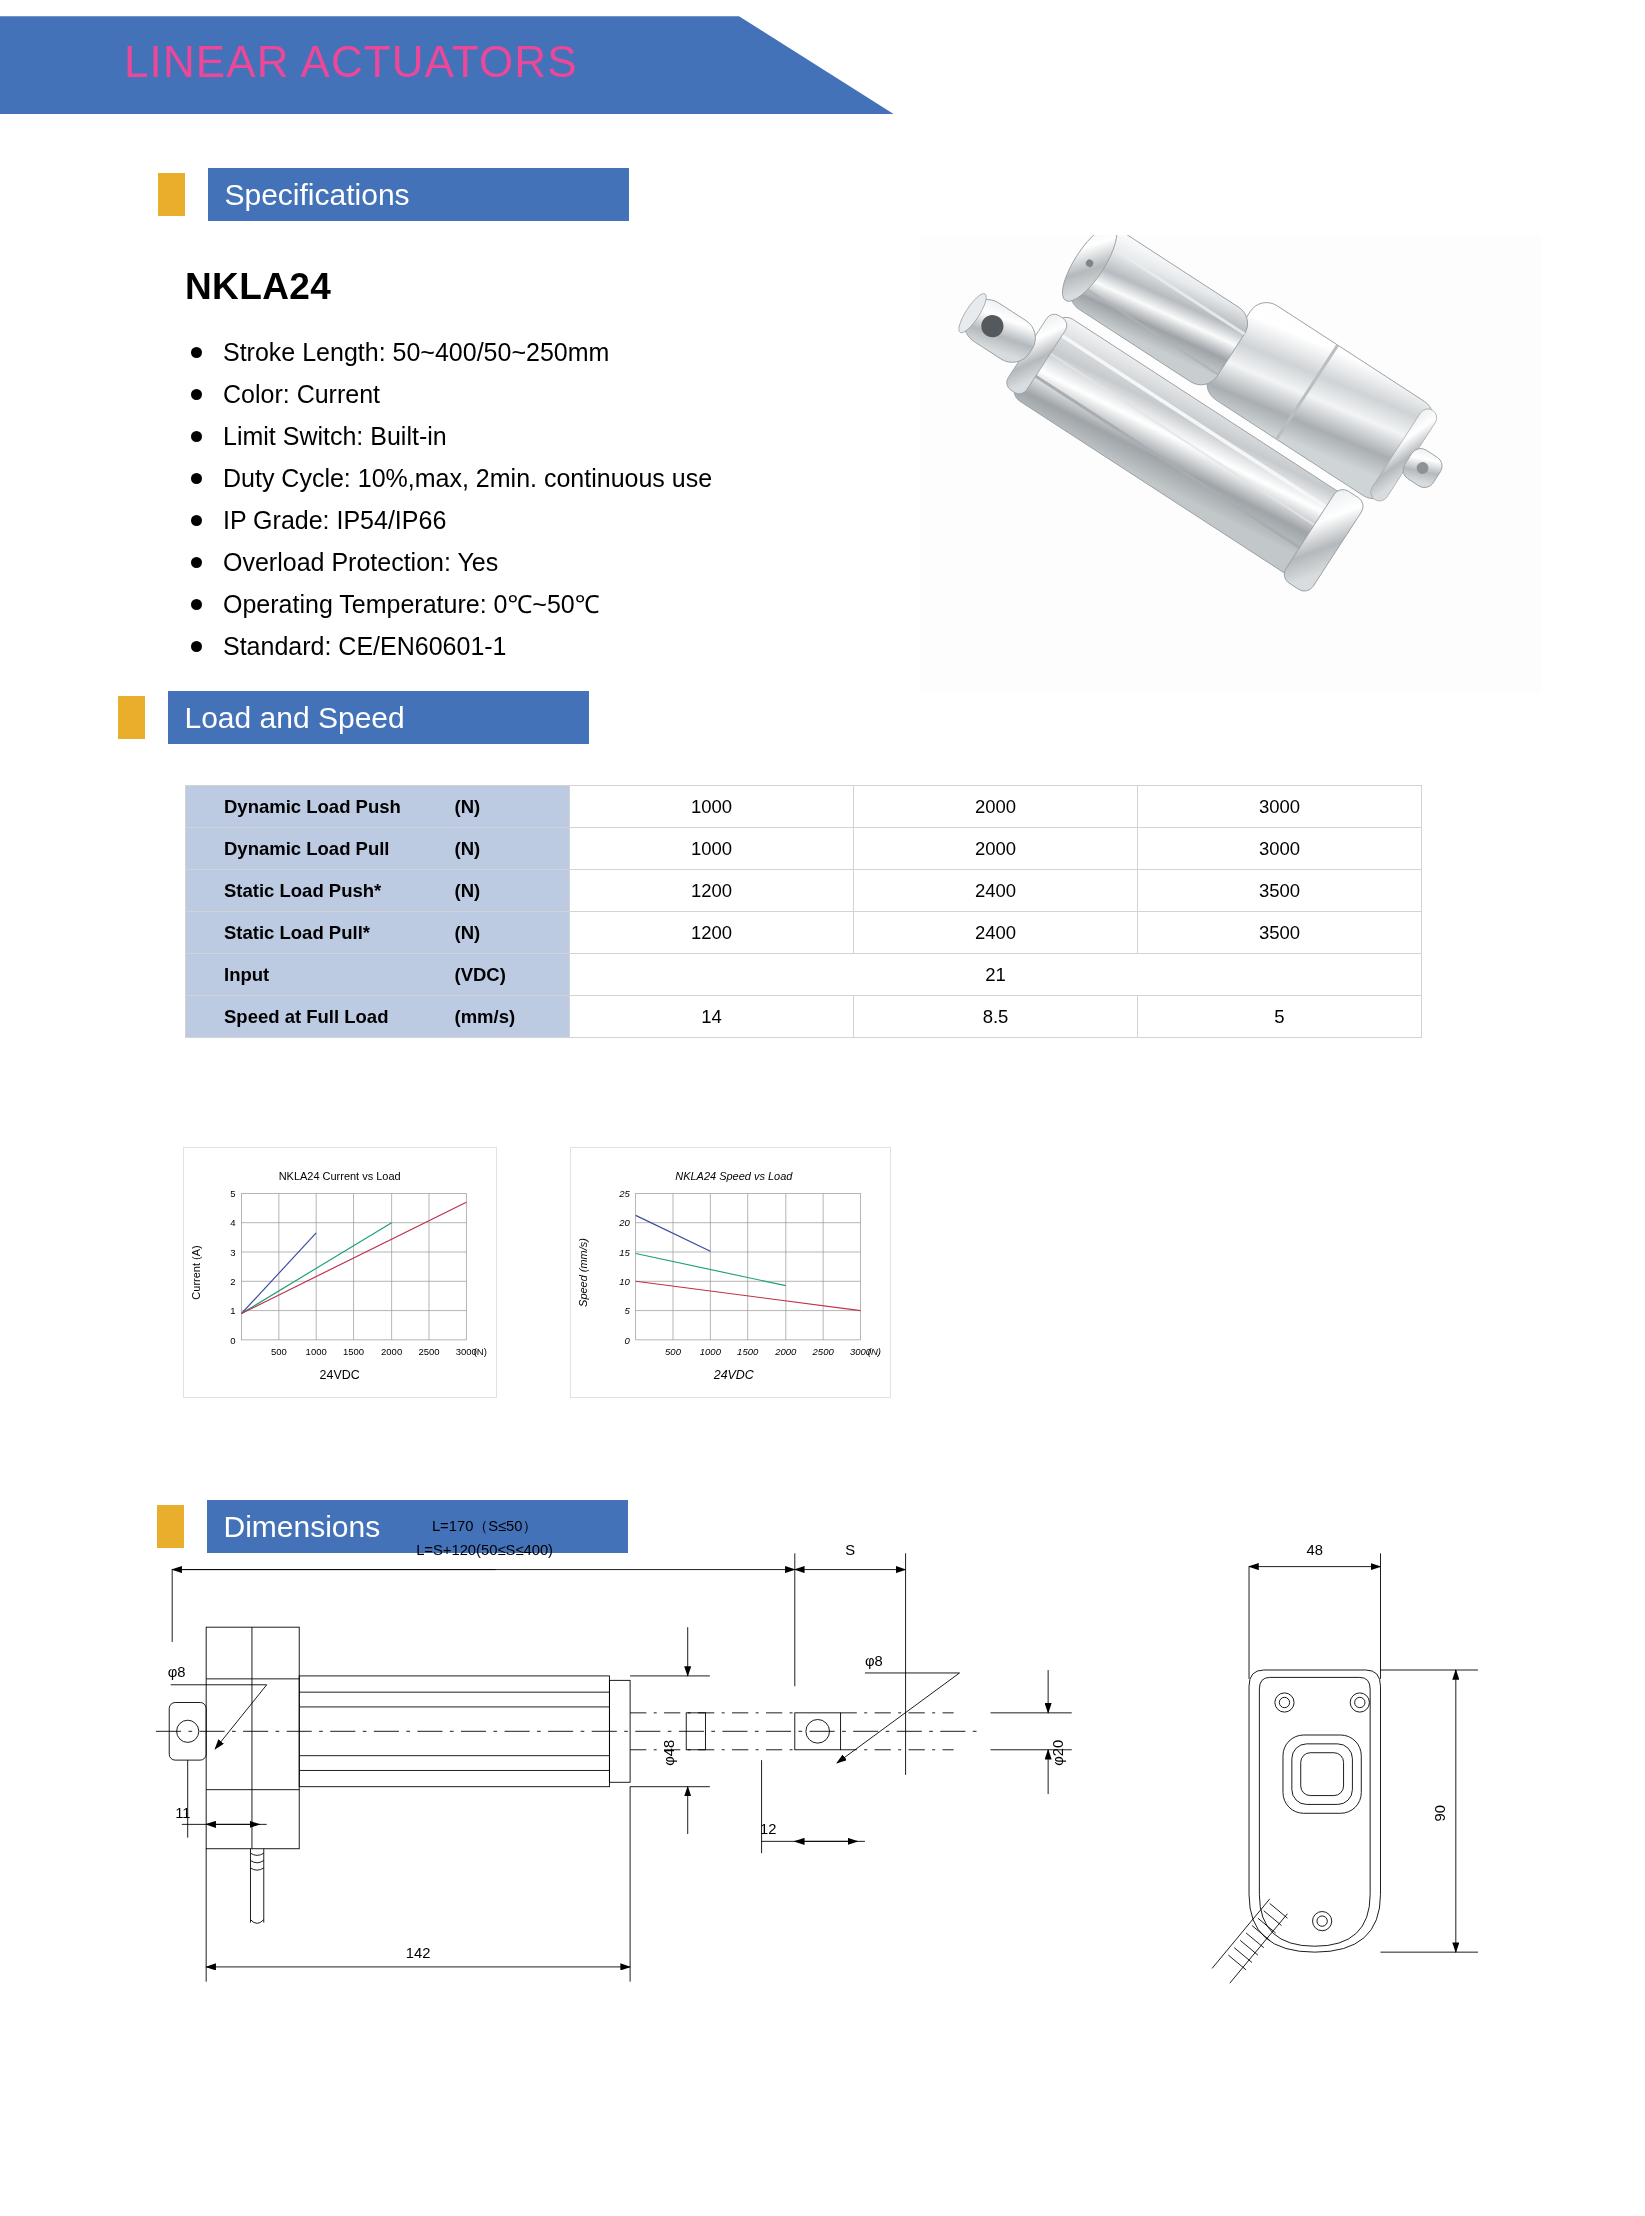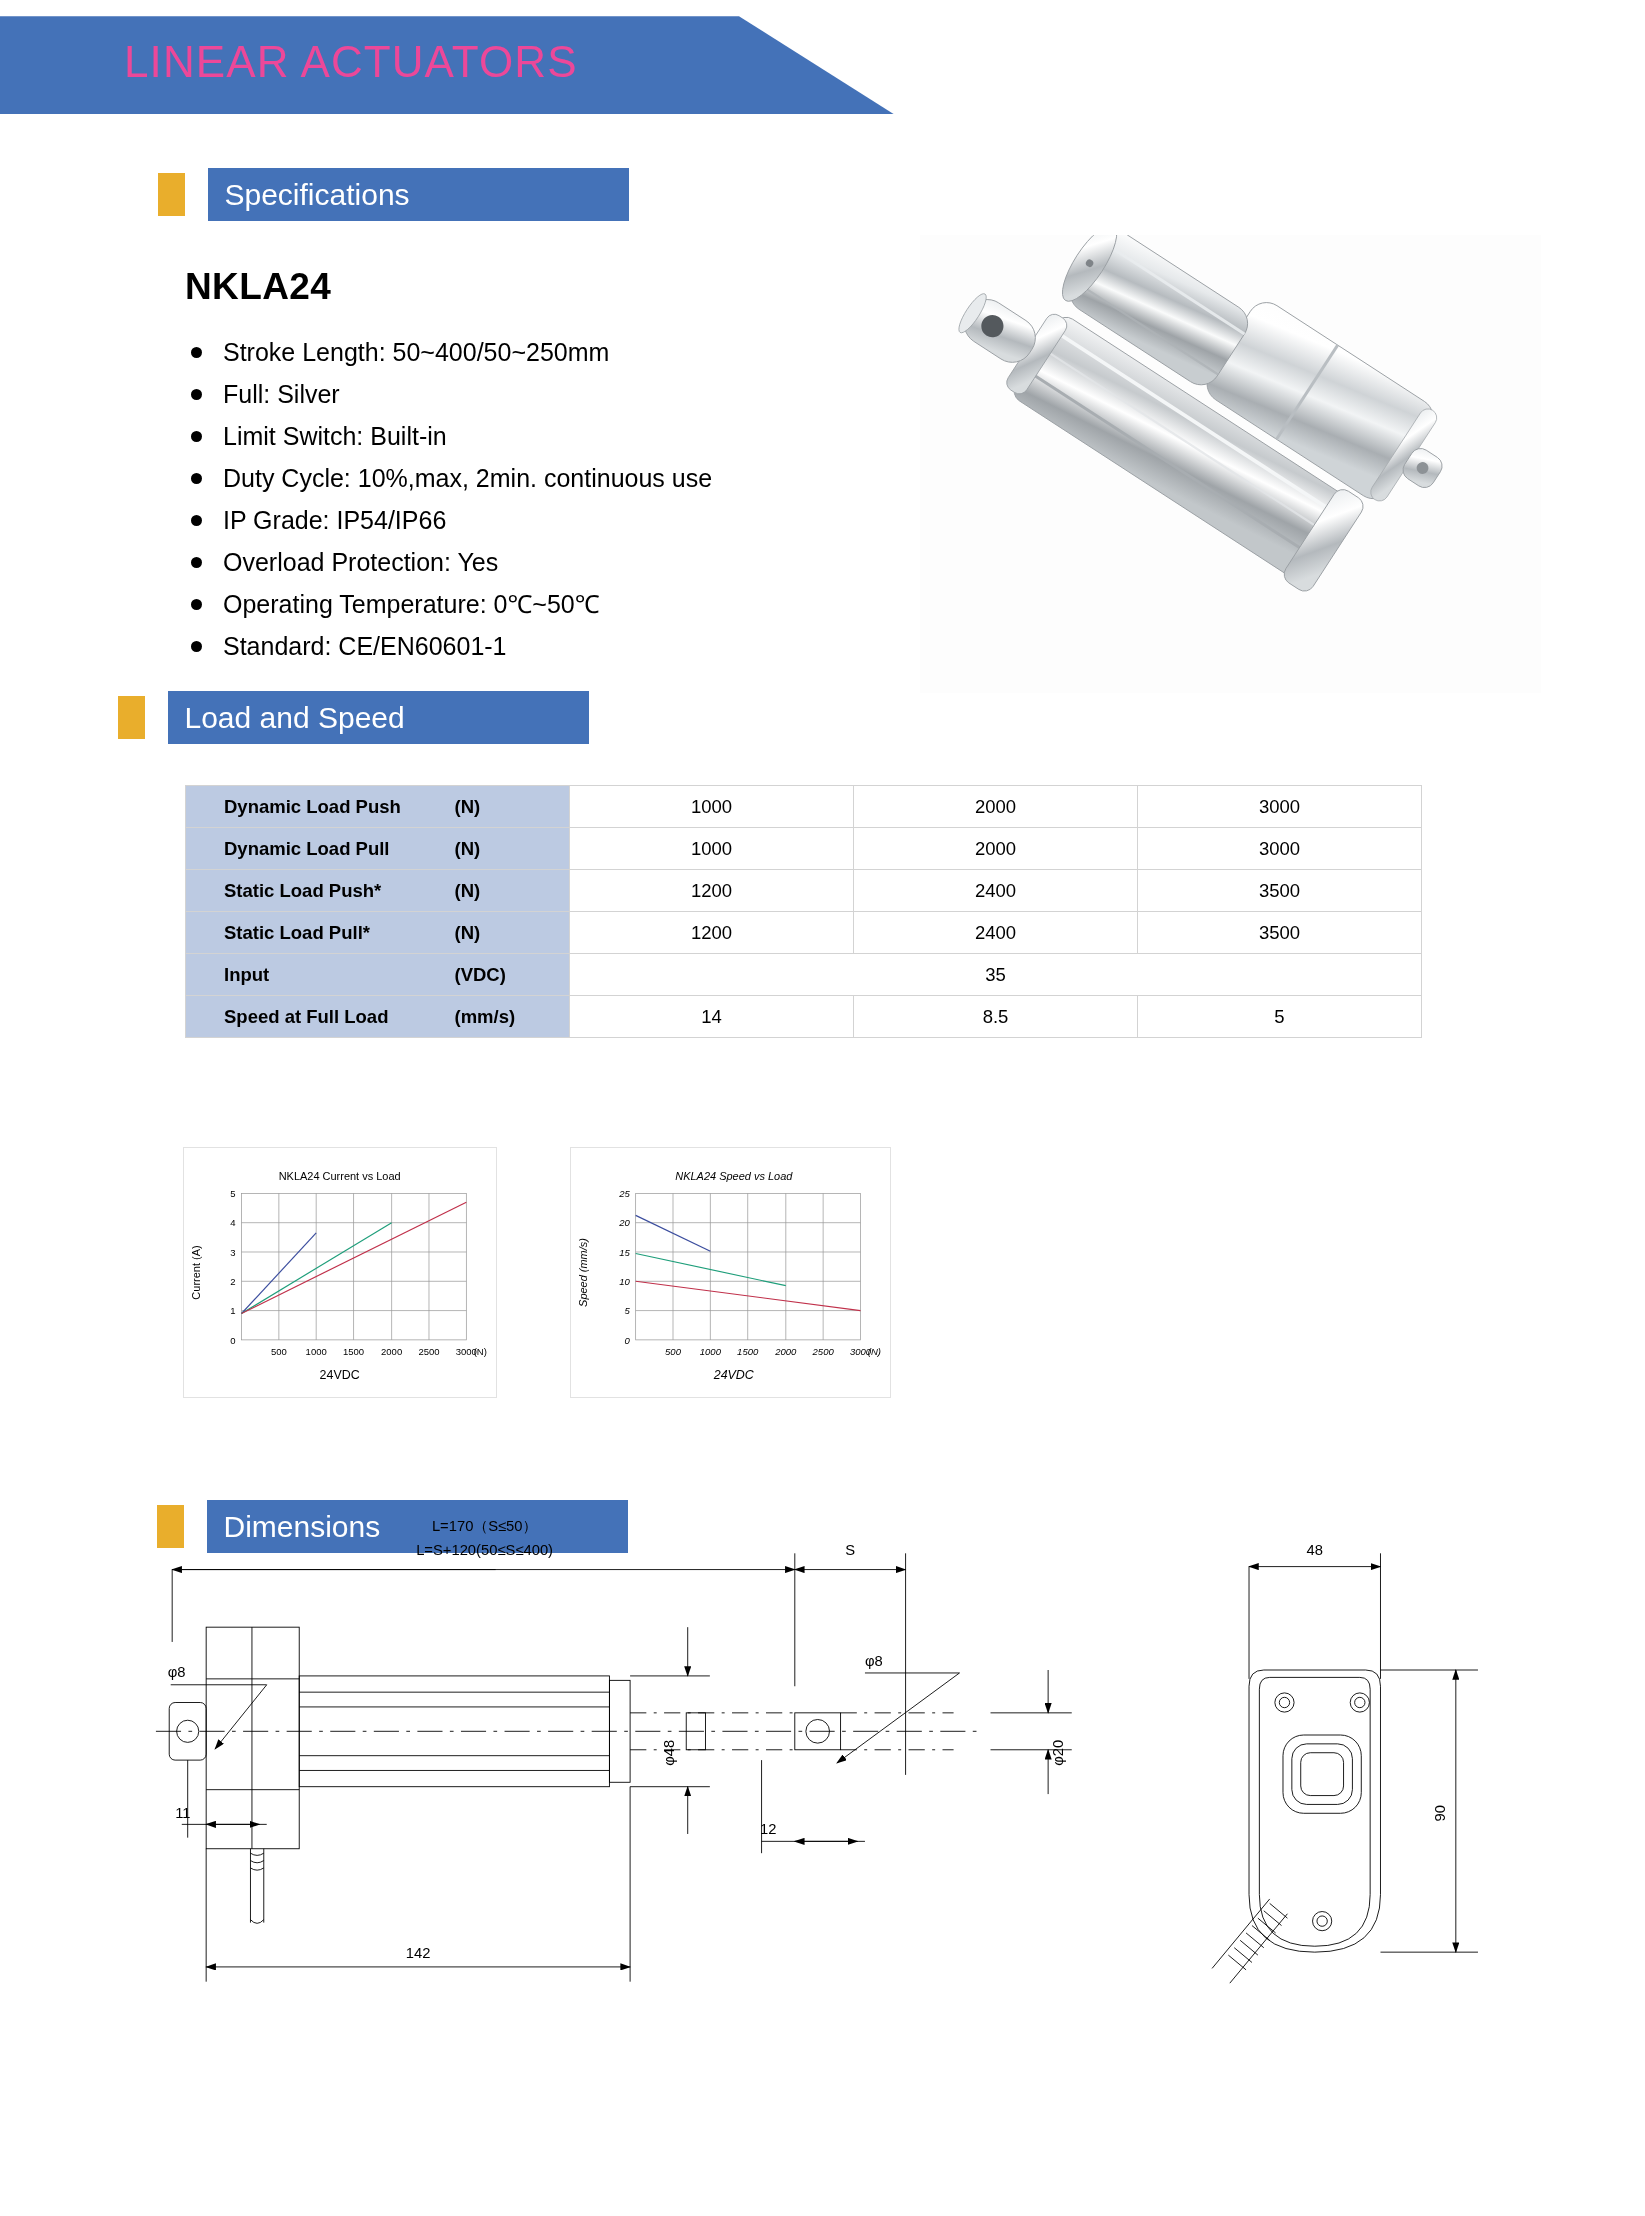--- a/index.html
+++ b/index.html
@@ -134,21 +134,21 @@
 <div class="sec" id="sec-specs">
   <div class="sec-marker"></div>
   <div class="sec-gap"></div>
   <div class="sec-bar">Specifications</div>
 </div>
 
 <div class="model-name">NKLA24</div>
 
 <ul class="spec-list">
   <li>Stroke Length: 50~400/50~250mm</li>
-  <li>Full: Silver</li>
+  <li>Color: Current</li>
   <li>Limit Switch: Built-in</li>
   <li>Duty Cycle: 10%,max, 2min. continuous use</li>
   <li>IP Grade: IP54/IP66</li>
   <li>Overload Protection: Yes</li>
   <li>Operating Temperature: 0℃~50℃</li>
   <li>Standard: CE/EN60601-1</li>
 </ul>
 
 <div class="photo">
   <svg viewBox="0 0 840 620">
@@ -248,21 +248,21 @@
     <tr>
       <td class="lbl">Static Load Pull*</td>
       <td class="unit">(N)</td>
       <td>1200</td>
       <td>2400</td>
       <td>3500</td>
     </tr>
     <tr>
       <td class="lbl">Input</td>
       <td class="unit">(VDC)</td>
-      <td colspan="3">35</td>
+      <td colspan="3">21</td>
     </tr>
     <tr>
       <td class="lbl">Speed at Full Load</td>
       <td class="unit">(mm/s)</td>
       <td>14</td>
       <td>8.5</td>
       <td>5</td>
     </tr>
   </tbody>
 </table>

